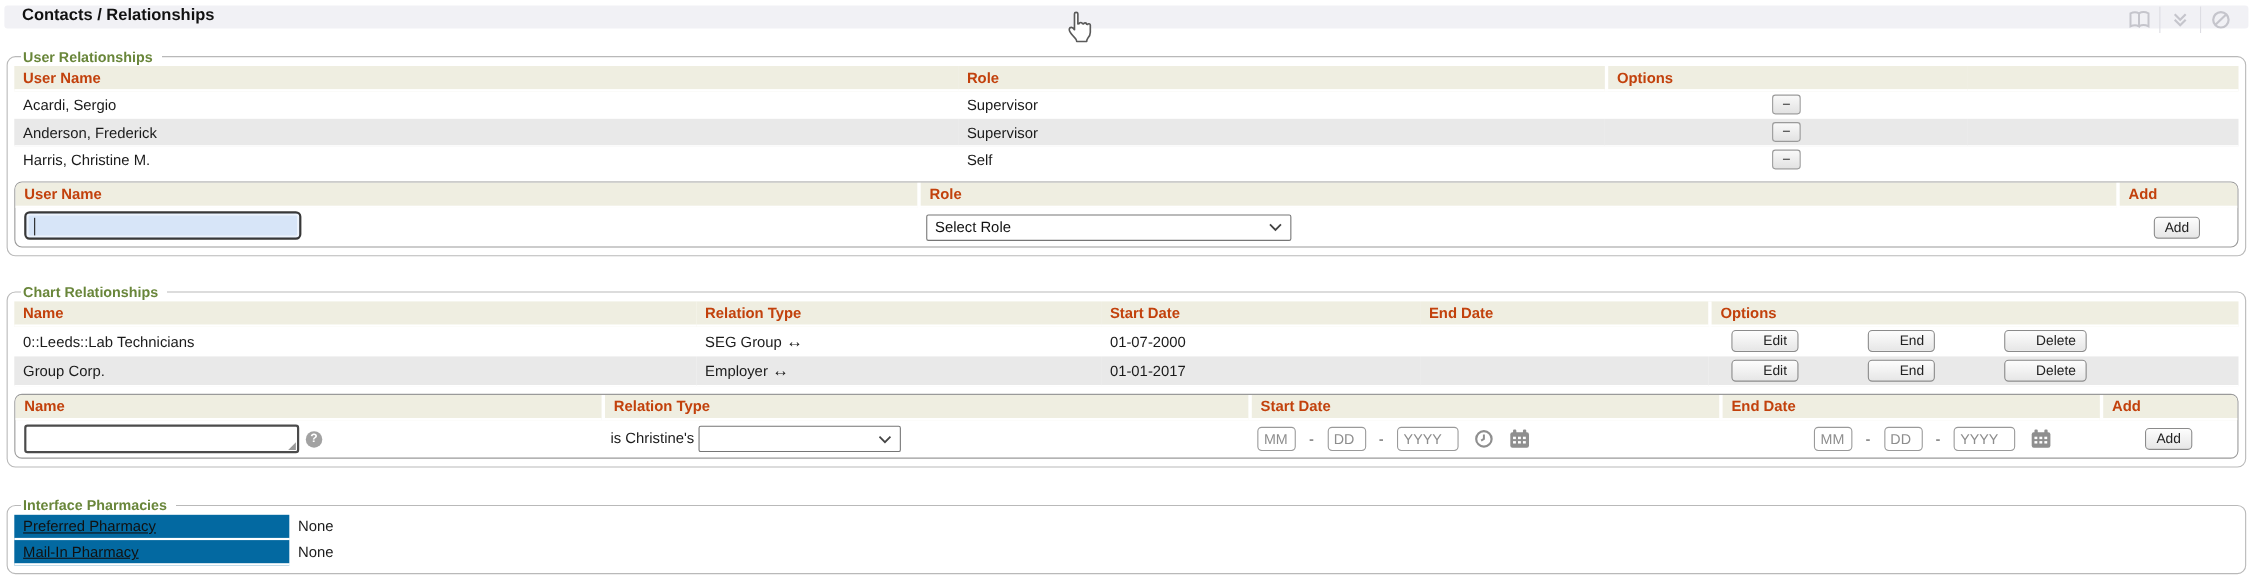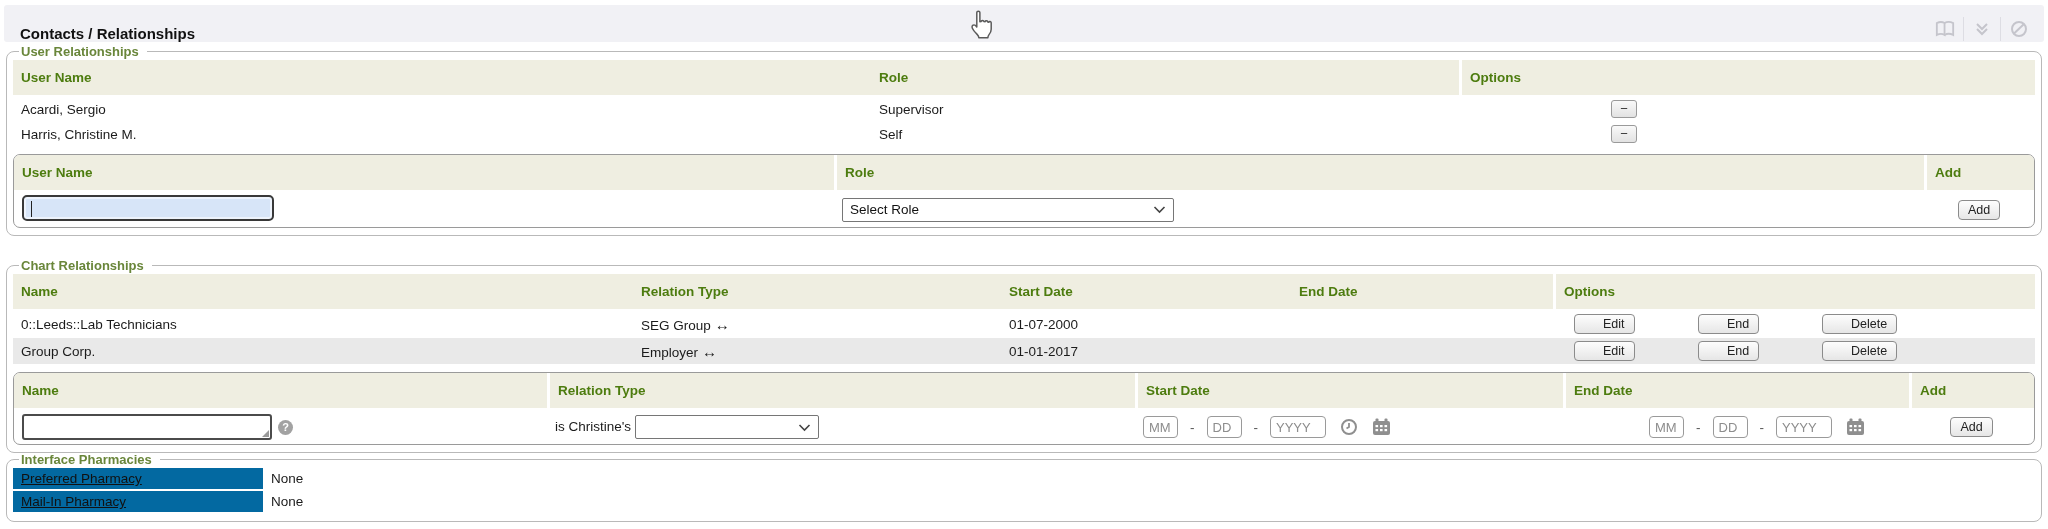--- a/index.html
+++ b/index.html
@@ -4,23 +4,23 @@
 <style>
   * { box-sizing: border-box; }
   html,body { margin:0; padding:0; }
   body {
     width:2048px; height:529px; overflow:hidden; background:#ffffff;
     font-family:"Liberation Sans", sans-serif; color:#1b1b1b; position:relative;
   }
 
   
   .topbar {
-    position:absolute; left:4px; top:5px; right:4px; height:37px;
+    position:absolute; left:4px; top:5px; right:4px; height:21px;
     background:#f1f1f5; border-radius:3px;
-    display:flex; align-items:flex-end; justify-content:space-between;
+    display:flex; align-items:flex-start; justify-content:space-between;
     padding:0 10px 0 16px;
   }
   .topbar-title { font-size:15px; font-weight:bold; color:#111; }
   .topbar-actions { display:flex; align-items:center; }
   .tb-btn { display:inline-flex; align-items:center; justify-content:center; width:30px; height:26px; cursor:pointer; }
   .tb-sep { width:1px; height:24px; background:#dddde3; margin:0 3px; }
 
   
   fieldset {
     border:1px solid #b9b9b9; border-radius:8px;
@@ -30,22 +30,22 @@
     font-size:13px; font-weight:bold; color:#69863a;
     margin-left:6px; padding:0 8px 0 2px;
   }
   .fs-user  { position:absolute; left:0; right:0; top:44px;  }
   .fs-chart { position:absolute; left:0; right:0; top:258px; }
   .fs-pharm { position:absolute; left:0; right:0; top:452px; }
 
   
   table.grid { width:100%; border-collapse:separate; border-spacing:0; font-size:13.5px; }
   table.grid th {
-    background:#efeee1; text-align:left; font-weight:bold; color:#4d7c0f;
-    padding:10px 8px; border-bottom:2px solid #ffffff; height:23px;
+    background:#efeee1; text-align:left; font-weight:bold; color:#c2410c;
+    padding:3px 8px; border-bottom:2px solid #ffffff; height:23px;
   }
   table.grid td { padding:3px 8px; border-bottom:1px solid #ffffff; height:23px; }
   th.center { text-align:center; }
   th.vdiv { border-left:3px solid #ffffff; }
   tr.stripe td { background:#e9e9e9; }
 
   
   .addbox {
     border:1px solid #9a9a9a; border-radius:7px; margin-top:7px; overflow:hidden;
     background:#fff;
@@ -162,20 +162,26 @@
       <tr>
         <th>User Name</th>
         <th>Role</th>
         <th class="center vdiv">Options</th>
         <th></th>
       </tr>
     </thead>
     <tbody>
       <tr>
         <td>Acardi, Sergio</td>
+        <td>Supervisor</td>
+        <td style="text-align:center"><button class="minibtn">−</button></td>
+        <td></td>
+      </tr>
+      <tr class="stripe">
+        <td>Anderson, Frederick</td>
         <td>Supervisor</td>
         <td style="text-align:center"><button class="minibtn">−</button></td>
         <td></td>
       </tr>
       <tr>
         <td>Harris, Christine M.</td>
         <td>Self</td>
         <td style="text-align:center"><button class="minibtn">−</button></td>
         <td></td>
       </tr>

